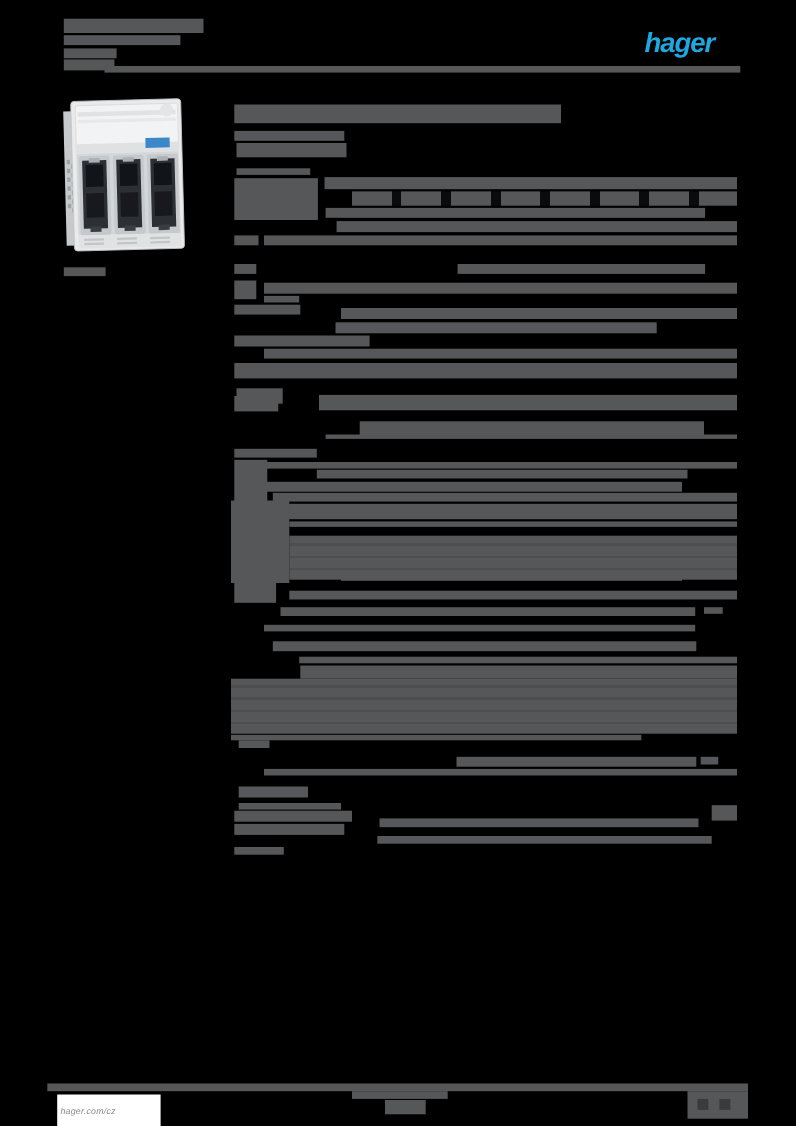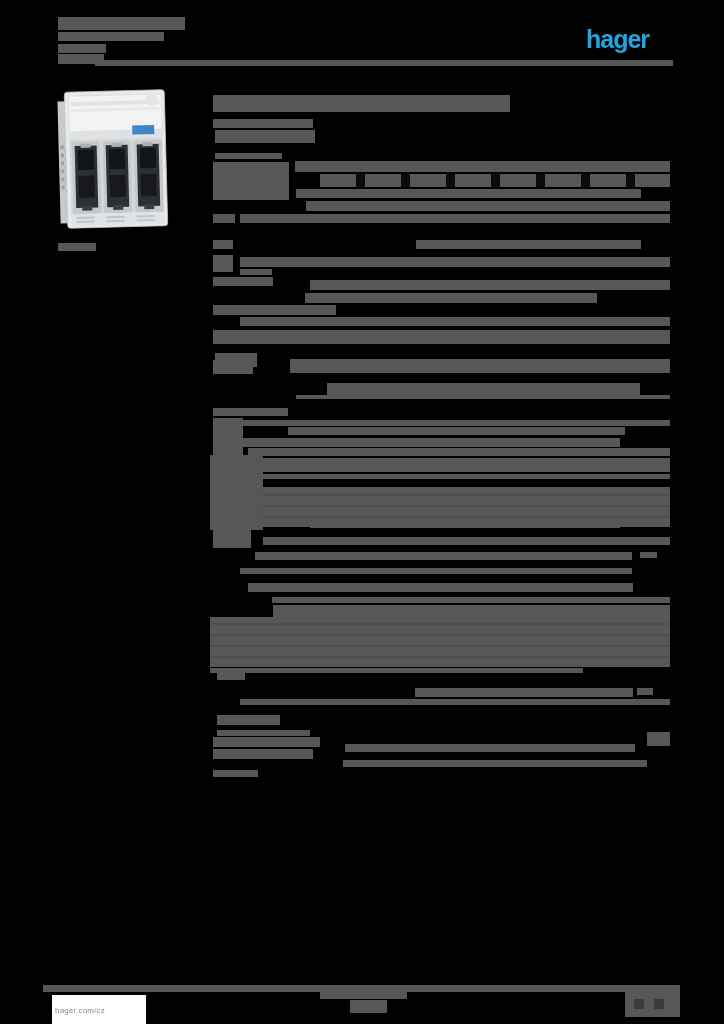--- a/index.html
+++ b/index.html
@@ -8,20 +8,21 @@
     --bar-dark:#4b4c4e;
     --accent:#1fa8e0;
   }
   html,body{margin:0;padding:0;background:#000;}
   .canvas{
     position:relative;
     width:724px;height:1024px;
     background:var(--bg);
     overflow:hidden;
     font-family:"Liberation Sans", sans-serif;
+    font-style:italic;
   }
   .bar{position:absolute;background:var(--bar);}
   .bar.gapped{
     background:repeating-linear-gradient(90deg,var(--bar) 0 36px,#0b0b0c 36px 45px);
   }
   .bar.para{
     background:repeating-linear-gradient(0deg,var(--bar) 0 9px,#4d4e50 9px 11px);
   }
   .bar.holes{
     background:

